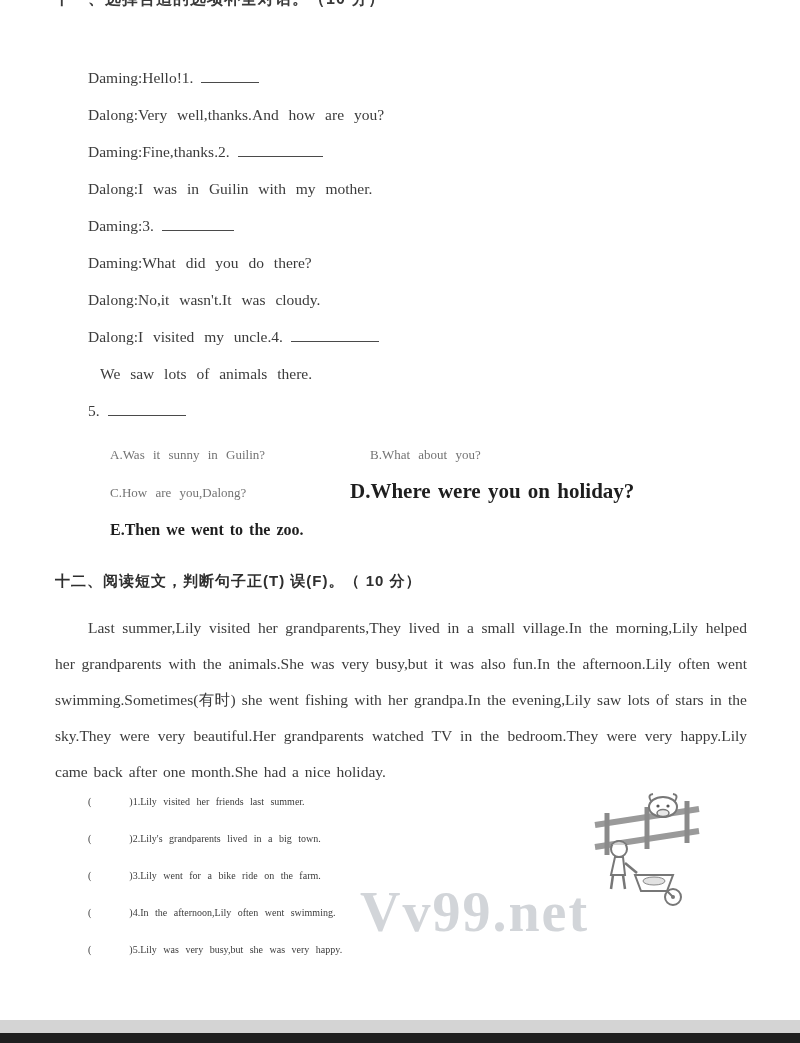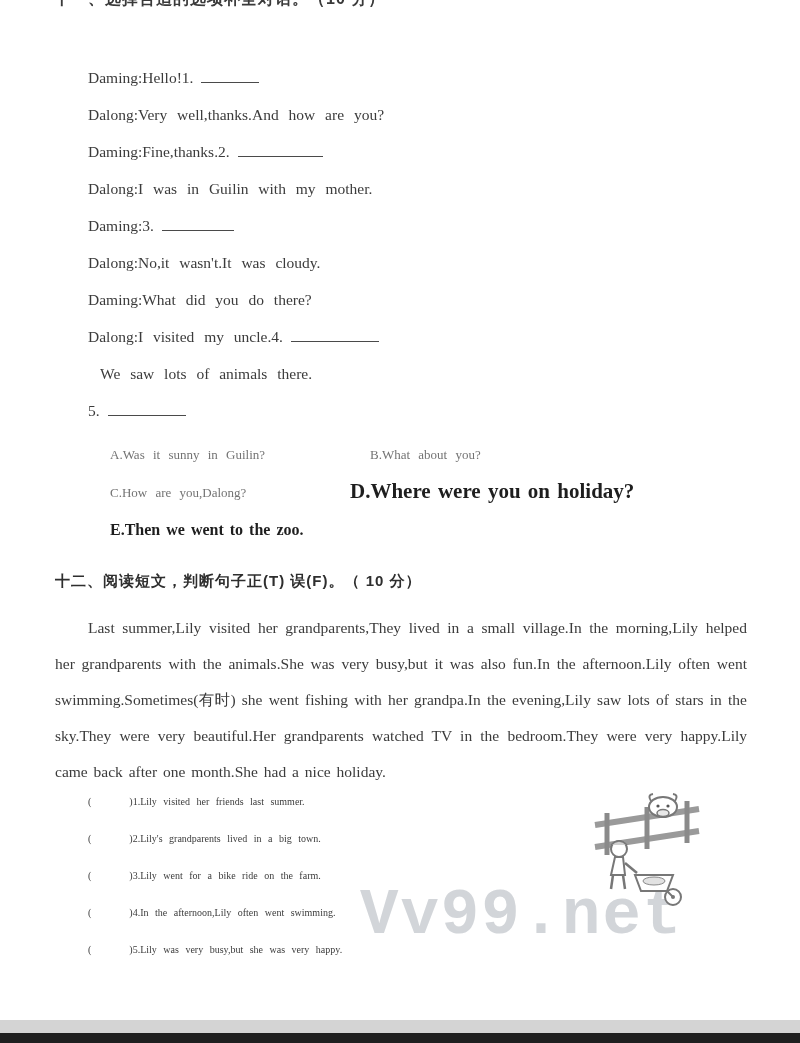--- a/index.html
+++ b/index.html
@@ -41,21 +41,21 @@
     color:#3b3b3b;word-spacing:2px;
   }
   .questions{position:absolute;left:88px;top:790px;width:480px;font-size:10px;color:#3b3b3b;}
   .qrow{height:24px;margin-bottom:13px;line-height:24px;word-spacing:4px;white-space:nowrap;}
   .pgap{display:inline-block;width:38px;}
   
   .illus{position:absolute;left:593px;top:793px;width:108px;height:114px;}
   
   .watermark{
     position:absolute;left:360px;top:880px;
-    font-family:Liberation Mono, monospace;font-weight:bold;font-size:64px;
+    font-family:Liberation Serif, serif;font-weight:bold;font-size:56px;
     color:rgba(173,178,186,0.55);letter-spacing:2px;white-space:nowrap;
     z-index:0;pointer-events:none;
   }
   .content-layer{position:relative;z-index:1;}
   
   .footer-gray{position:absolute;left:0;right:0;top:1020px;height:13px;background:#d4d4d4;z-index:2;}
   .footer-dark{position:absolute;left:0;right:0;top:1033px;height:10px;background:#1f1f1f;z-index:2;}
 </style>
 </head>
 <body>
@@ -68,22 +68,22 @@
     <div class="scan-edge-left"></div>
 
     <div class="sec11-title">十一、选择合适的选项补全对话。（10 分）</div>
 
     <div class="dialog">
       <div class="dline"><span>Daming:Hello!1.</span><span class="blank w58"></span></div>
       <div class="dline"><span>Dalong:Very well,thanks.And how are you?</span></div>
       <div class="dline"><span>Daming:Fine,thanks.2.</span><span class="blank w85"></span></div>
       <div class="dline"><span>Dalong:I was in Guilin with my mother.</span></div>
       <div class="dline"><span>Daming:3.</span><span class="blank w72"></span></div>
+      <div class="dline"><span>Daming:What did you do there?</span></div>
       <div class="dline"><span>Dalong:No,it wasn't.It was cloudy.</span></div>
-      <div class="dline"><span>Daming:What did you do there?</span></div>
       <div class="dline"><span>Dalong:I visited my uncle.4.</span><span class="blank w88"></span></div>
       <div class="dline indent"><span>We saw lots of animals there.</span></div>
       <div class="dline"><span>5.</span><span class="blank w78"></span></div>
     </div>
 
     <div class="option opt-a">A.Was it sunny in Guilin?</div>
     <div class="option opt-b">B.What about you?</div>
     <div class="option opt-c">C.How are you,Dalong?</div>
     <div class="option opt-d">D.Where were you on holiday?</div>
     <div class="option opt-e">E.Then we went to the zoo.</div>

